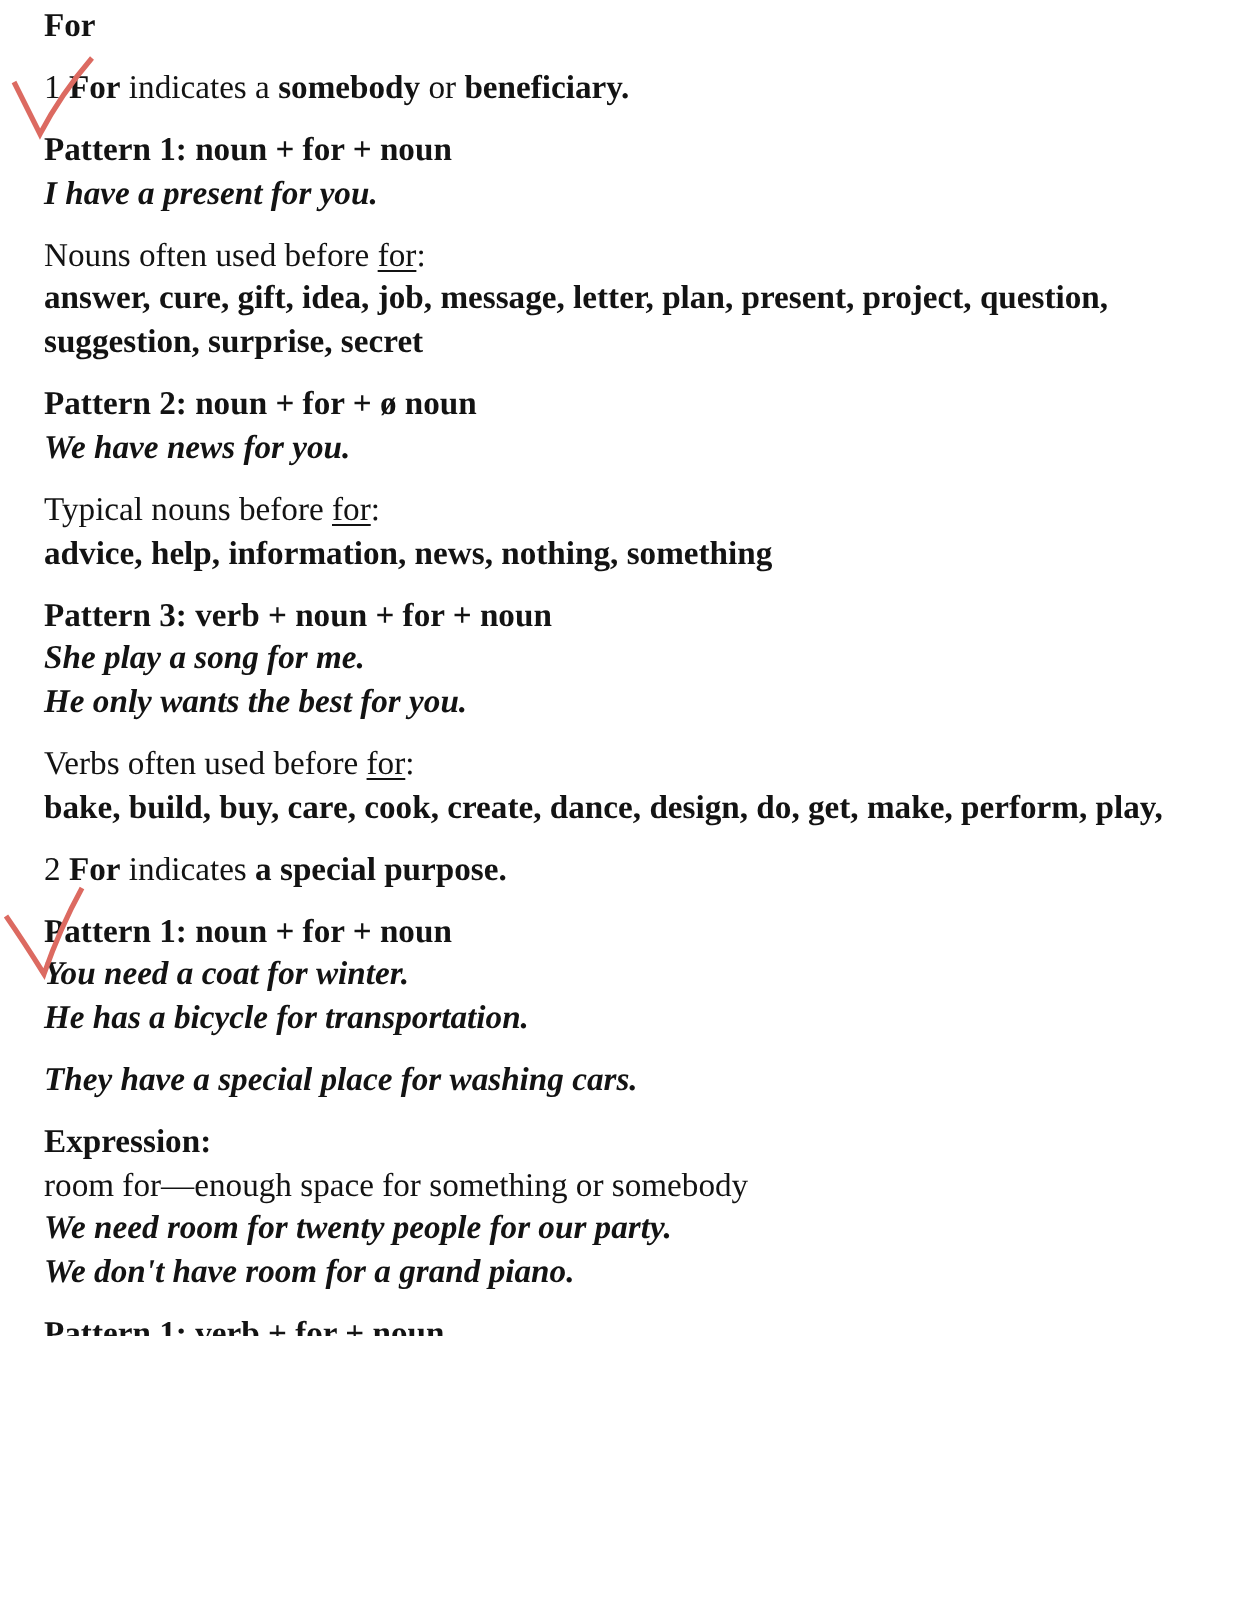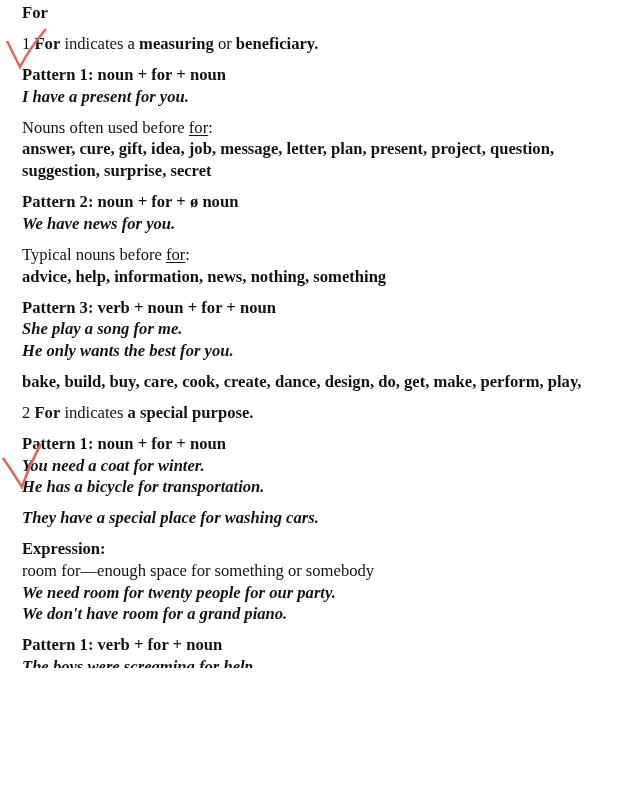--- a/index.html
+++ b/index.html
@@ -46,21 +46,21 @@
 </style>
 </head>
 <body>
 
 <div class="page">
   <div class="content" id="doc-content">
       <div class="para">
         <div class="line"><span class="seg-b">For</span></div>
       </div>
       <div class="para">
-        <div class="line"><span class="seg-n">1 </span><span class="seg-b">For</span><span class="seg-n"> indicates a </span><span class="seg-b">measuring</span><span class="seg-n"> or </span><span class="seg-b">beneficiary.</span></div>
+        <div class="line"><span class="seg-n">1 </span><span class="seg-b">For</span><span class="seg-n"> indicates a </span><span class="seg-b">somebody</span><span class="seg-n"> or </span><span class="seg-b">beneficiary.</span></div>
       </div>
       <div class="para">
         <div class="line"><span class="seg-b">Pattern 1: noun + for + noun</span></div>
         <div class="line"><span class="seg-bi">I have a present for you.</span></div>
       </div>
       <div class="para">
         <div class="line"><span class="seg-n">Nouns often used before </span><span class="seg-nu">for</span><span class="seg-n">:</span></div>
         <div class="line"><span class="seg-b">answer, cure, gift, idea, job, message, letter, plan, present, project, question,</span></div>
         <div class="line"><span class="seg-b">suggestion, surprise, secret</span></div>
       </div>
@@ -71,20 +71,21 @@
       <div class="para">
         <div class="line"><span class="seg-n">Typical nouns before </span><span class="seg-nu">for</span><span class="seg-n">:</span></div>
         <div class="line"><span class="seg-b">advice, help, information, news, nothing, something</span></div>
       </div>
       <div class="para">
         <div class="line"><span class="seg-b">Pattern 3: verb + noun + for + noun</span></div>
         <div class="line"><span class="seg-bi">She play a song for me.</span></div>
         <div class="line"><span class="seg-bi">He only wants the best for you.</span></div>
       </div>
       <div class="para">
+        <div class="line"><span class="seg-n">Verbs often used before </span><span class="seg-nu">for</span><span class="seg-n">:</span></div>
         <div class="line"><span class="seg-b">bake, build, buy, care, cook, create, dance, design, do, get, make, perform, play,</span></div>
       </div>
       <div class="para">
         <div class="line"><span class="seg-n">2 </span><span class="seg-b">For</span><span class="seg-n"> indicates </span><span class="seg-b">a special purpose.</span></div>
       </div>
       <div class="para">
         <div class="line"><span class="seg-b">Pattern 1: noun + for + noun</span></div>
         <div class="line"><span class="seg-bi">You need a coat for winter.</span></div>
         <div class="line"><span class="seg-bi">He has a bicycle for transportation.</span></div>
       </div>

